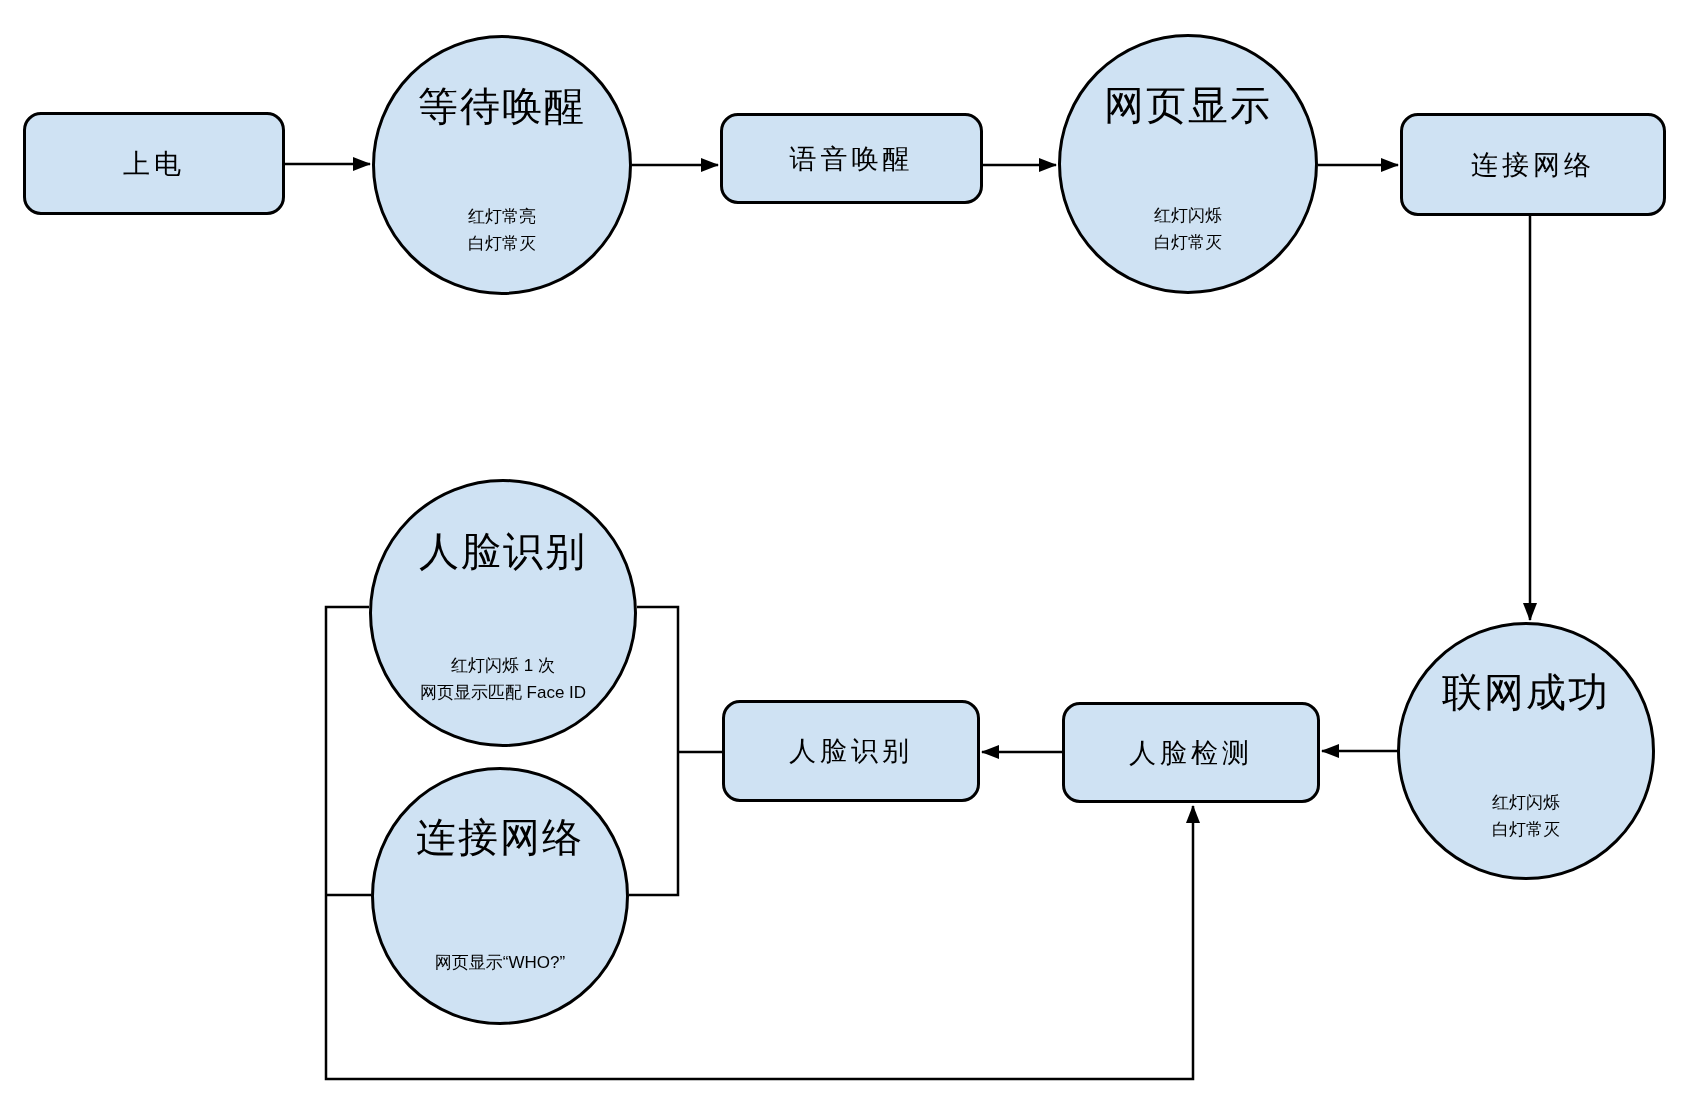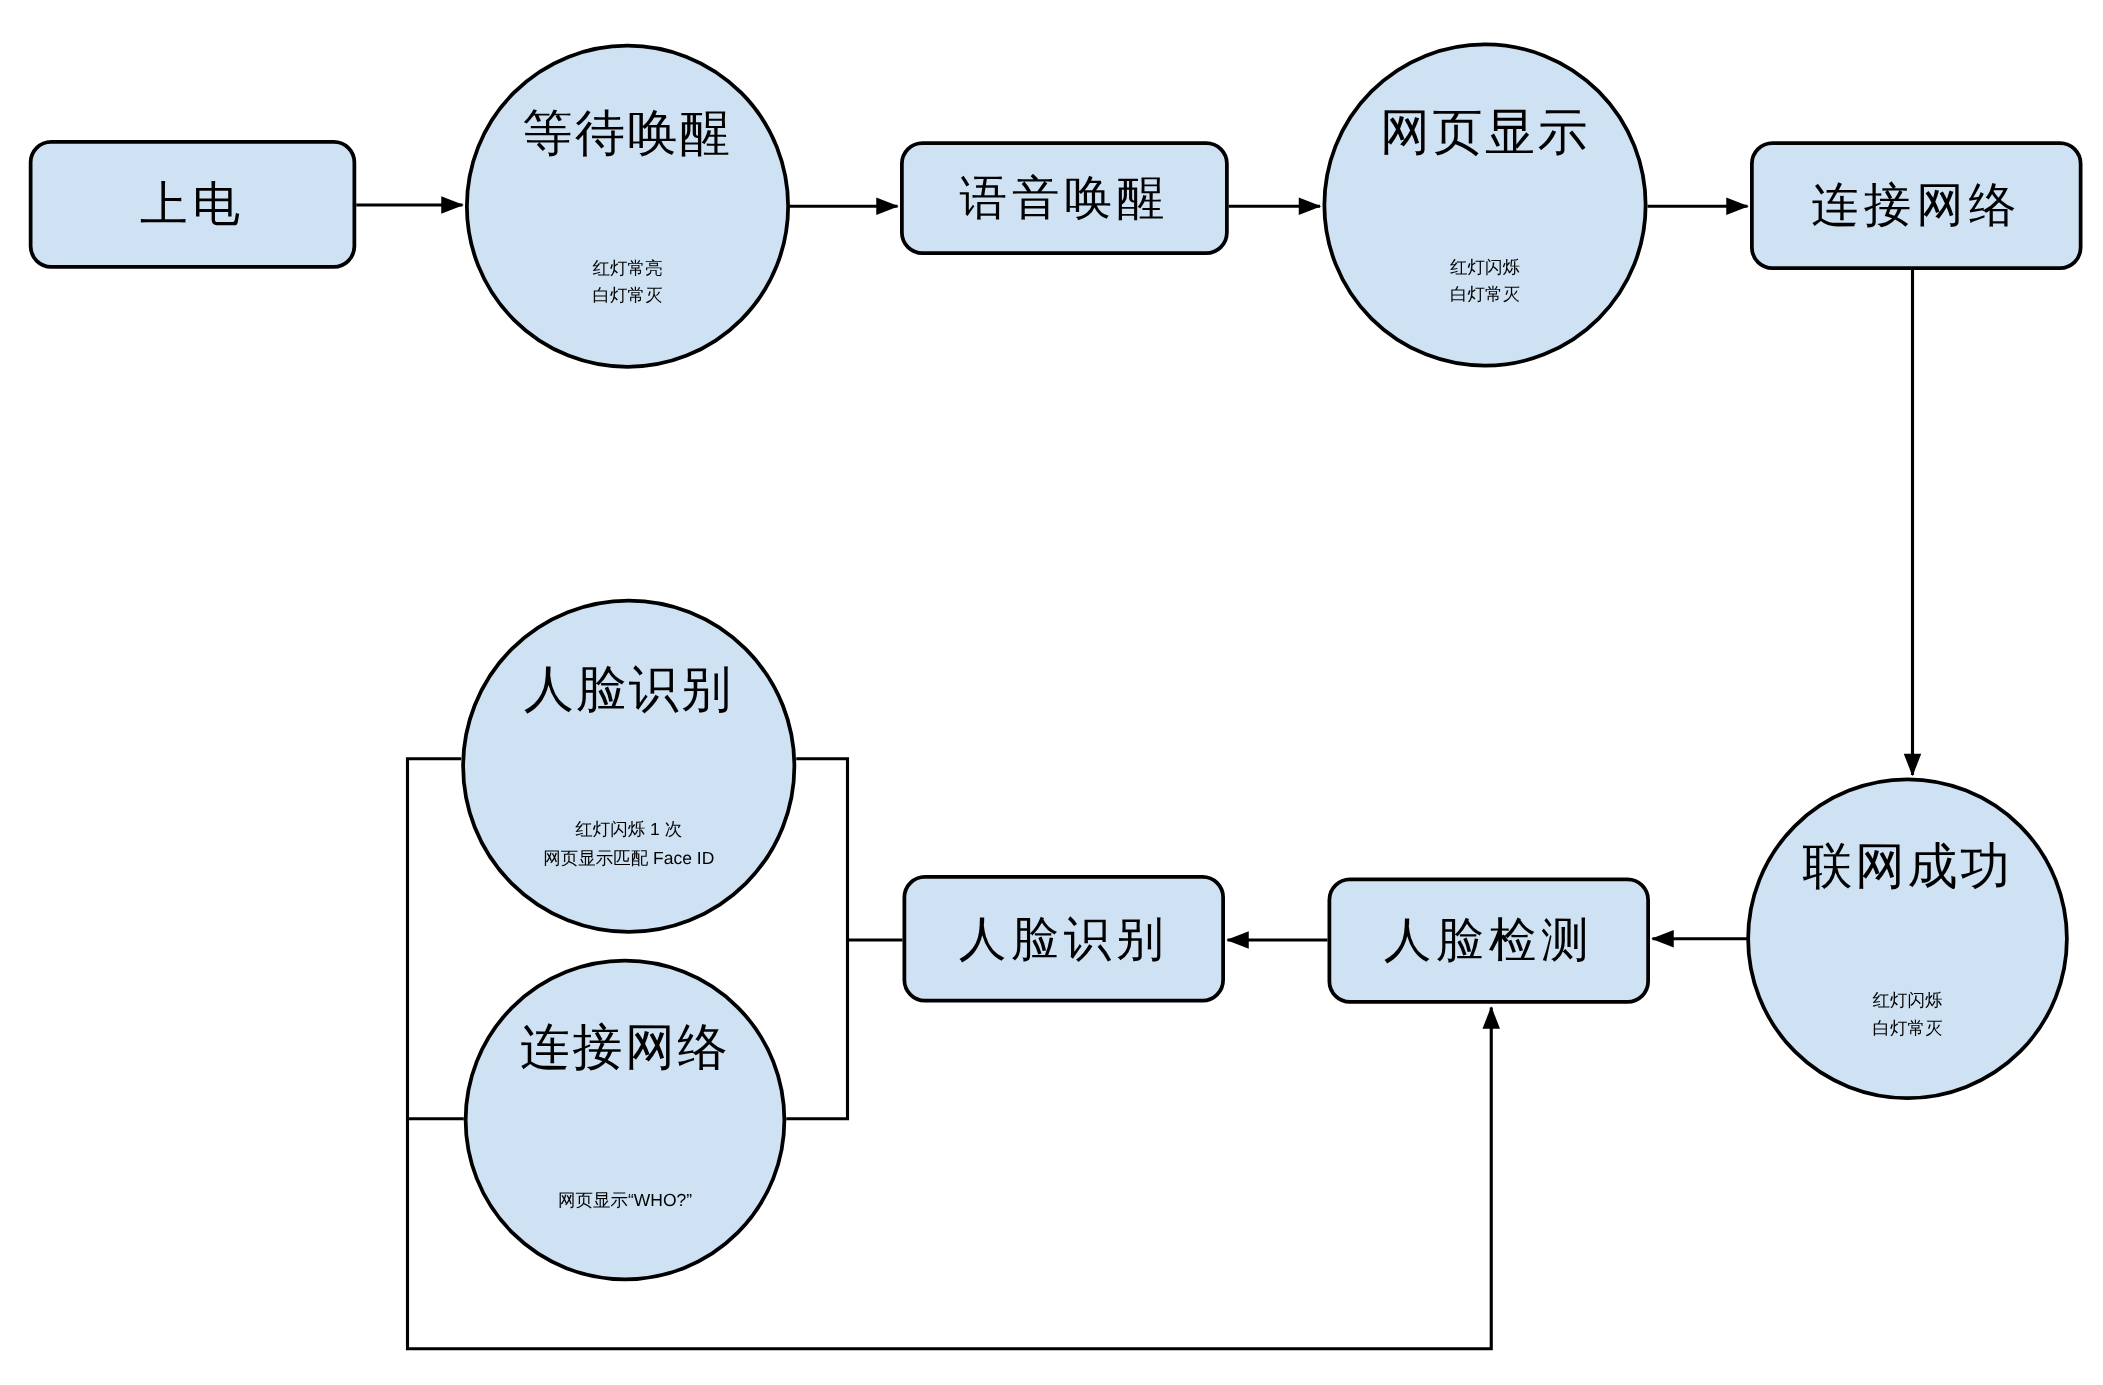--- a/index.html
+++ b/index.html
@@ -33,41 +33,41 @@
   .node.rect {
     border-radius: 18px;
     display: flex;
     align-items: center;
     justify-content: center;
   }
   .node.circle {
     border-radius: 50%;
   }
   .rect .label {
-    font-size: 38px;
+    font-size: 27px;
     letter-spacing: 4px;
     white-space: nowrap;
   }
   .circle .title {
     position: absolute;
     top: 16%;
     left: 0;
     width: 100%;
     text-align: center;
     font-size: 40px;
     letter-spacing: 2px;
     white-space: nowrap;
   }
   .circle .sub {
     position: absolute;
     top: 65%;
     left: 0;
     width: 100%;
     text-align: center;
-    font-size: 14px;
+    font-size: 17px;
     line-height: 1.6;
     white-space: nowrap;
   }
   .circle .sub.single {
     top: 71%;
   }
 </style>
 </head>
 <body>
 

